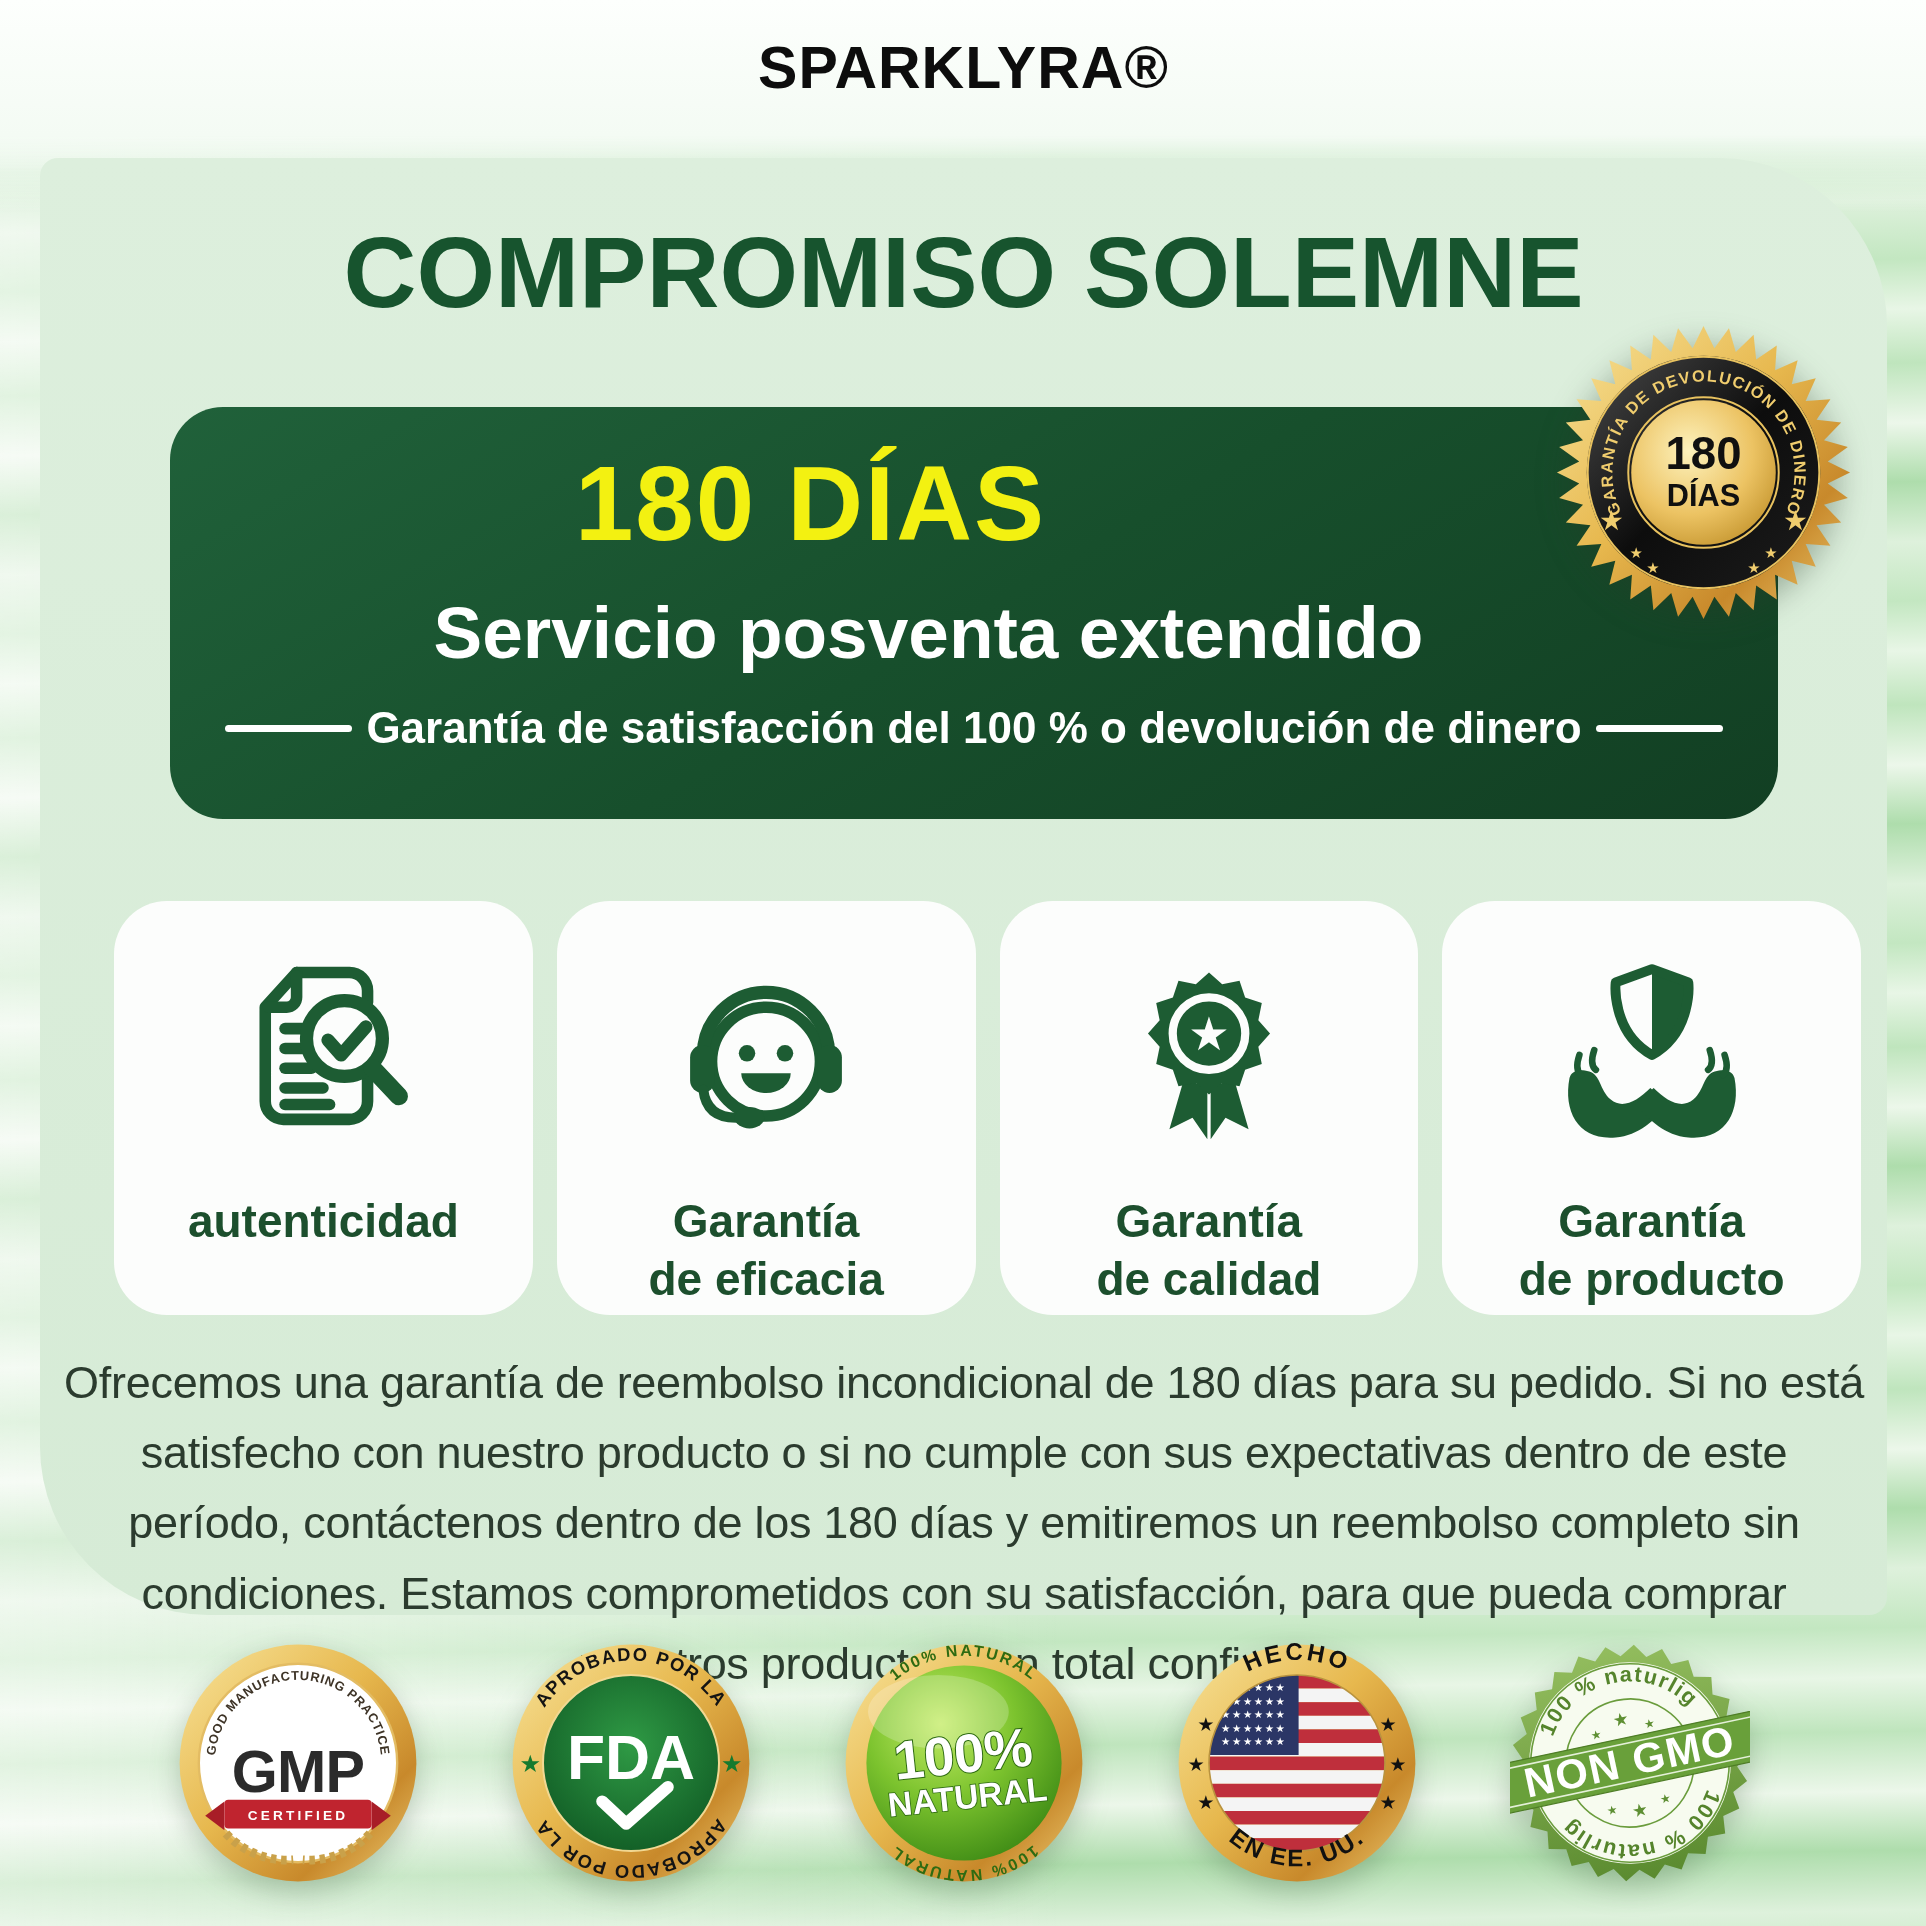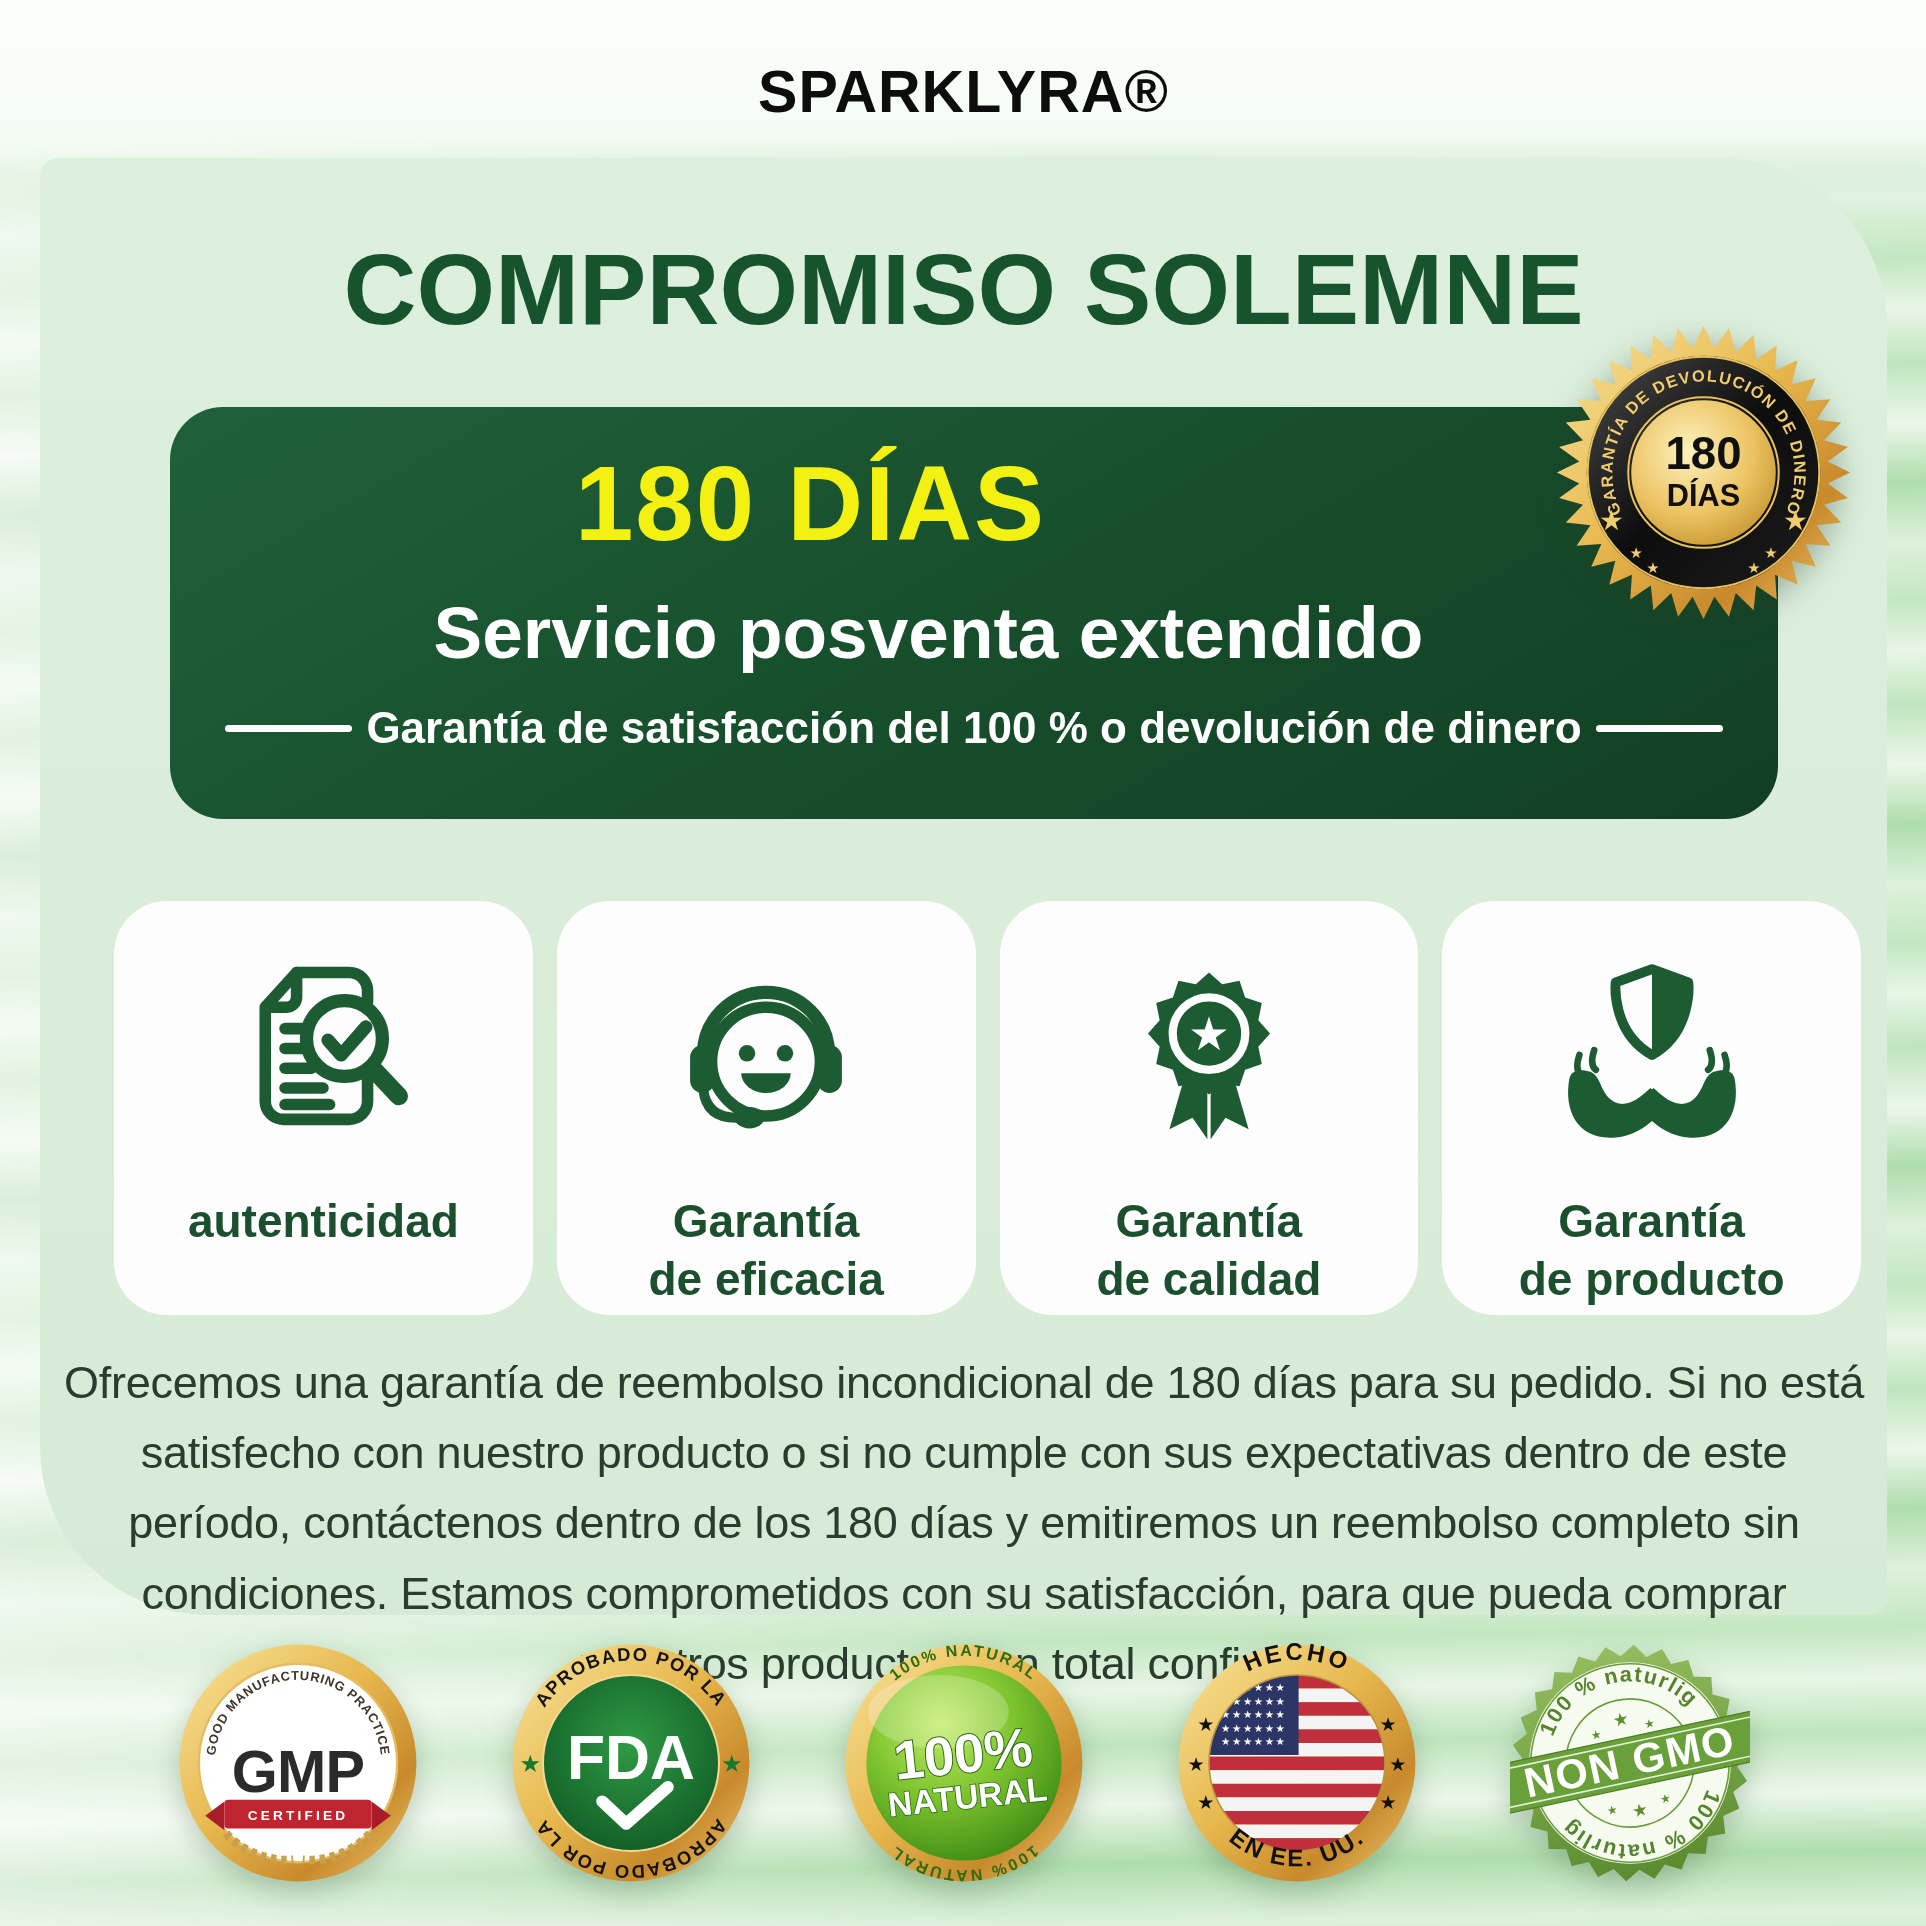--- a/index.html
+++ b/index.html
@@ -8,30 +8,30 @@
     font-family:"Liberation Sans", sans-serif;
     background:
       linear-gradient(180deg,#fdfffd 0%,#f4fbf4 7%,rgba(244,251,244,0) 11%),
       linear-gradient(90deg,rgba(255,255,255,.55) 0%,rgba(255,255,255,0) 55%),
       repeating-linear-gradient(179deg,
         #e8f6e6 0px,#bfe5bd 54px,#ecf7ea 114px,#aeddac 173px,
         #def1dc 233px,#c3e7c1 292px,#e8f6e6 342px);
   }
   .brand{
     position:absolute;top:34px;left:0;width:100%;text-align:center;
-    font-size:59px;font-weight:bold;letter-spacing:1px;color:#0d0d0d;margin-top:24px;
+    font-size:59px;font-weight:bold;letter-spacing:1px;color:#0d0d0d;
   }
   .panel{
     position:absolute;left:40px;top:158px;width:1847px;height:1457px;
     background:linear-gradient(180deg,#ddefdd 0%,#d6ebd6 100%);
     border-radius:18px 168px 18px 168px;
   }
   .title{
     position:absolute;top:57px;left:0;width:100%;text-align:center;
-    font-size:101px;font-weight:bold;color:#17542e;letter-spacing:0;margin-top:17px;
+    font-size:101px;font-weight:bold;color:#17542e;letter-spacing:0;
   }
   .banner{
     position:absolute;left:124px;top:249px;width:1608px;height:412px;
     border-radius:53px;box-sizing:border-box;
     background:linear-gradient(150deg,#20613a 0%,#174f2c 50%,#123f23 100%);
     margin-left:6px;
   }
   .banner-days{
     margin-top:44px;text-align:center;padding-right:327px;
     font-size:105px;line-height:1;font-weight:bold;color:#f3f111;letter-spacing:2px;

